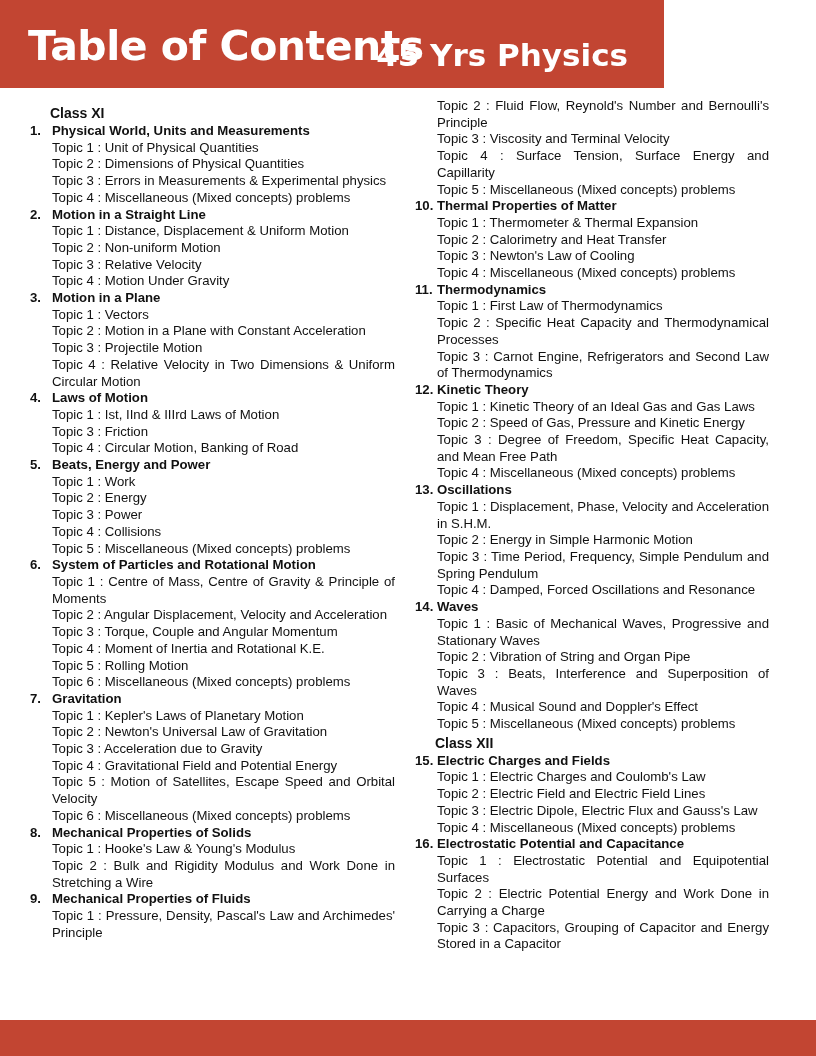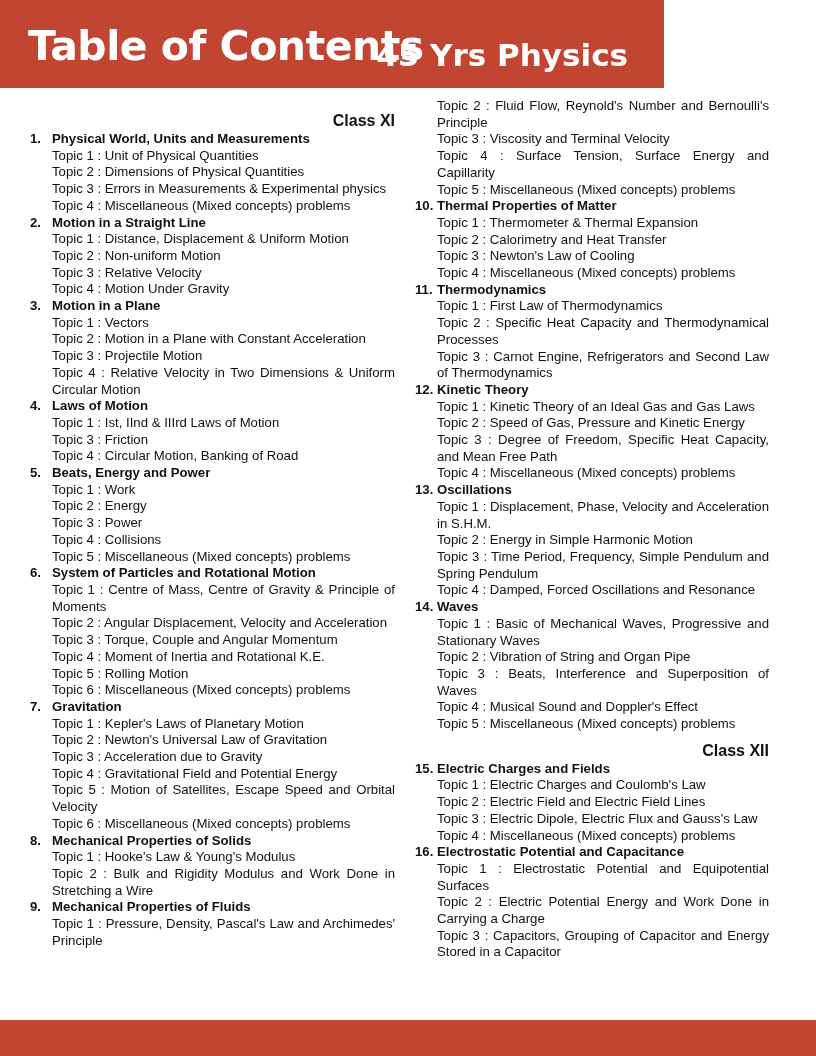--- a/index.html
+++ b/index.html
@@ -26,22 +26,22 @@
       position: absolute; left: 0; top: 1020px; width: 816px; height: 36px;
       background: #c24532;
     }
     .col {
       position: absolute; top: 103px; width: 365px;
       font-size: 13.2px; line-height: 16.7px;
     }
     .col.left { left: 30px; }
     .col.right { left: 415px; top: 98px; width: 354px; }
     .class-heading {
-      text-align: right; font-weight: bold; font-size: 16px;
-      line-height: 20px; padding-left: 20px; margin-top: 8px;
+      text-align: left; font-weight: bold; font-size: 14px;
+      line-height: 20px; padding-left: 20px;
     }
     .chapter { display: flex; font-weight: bold; }
     .chapter .num { width: 22px; flex: none; }
     .col.right .chapter .num { width: 22px; }
     .topic {
       padding-left: 22px; text-align: justify; text-align-last: left;
     }
   </style>
 </head>
 <body>

